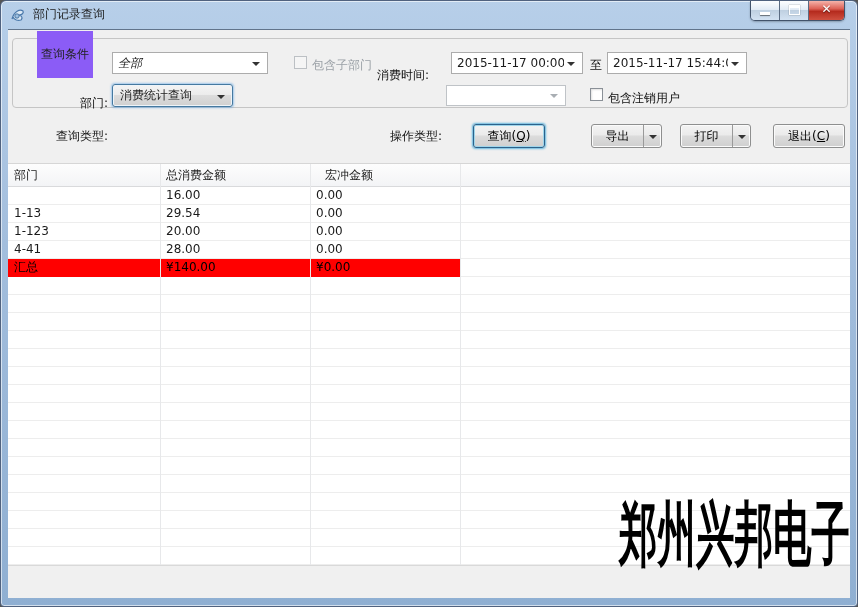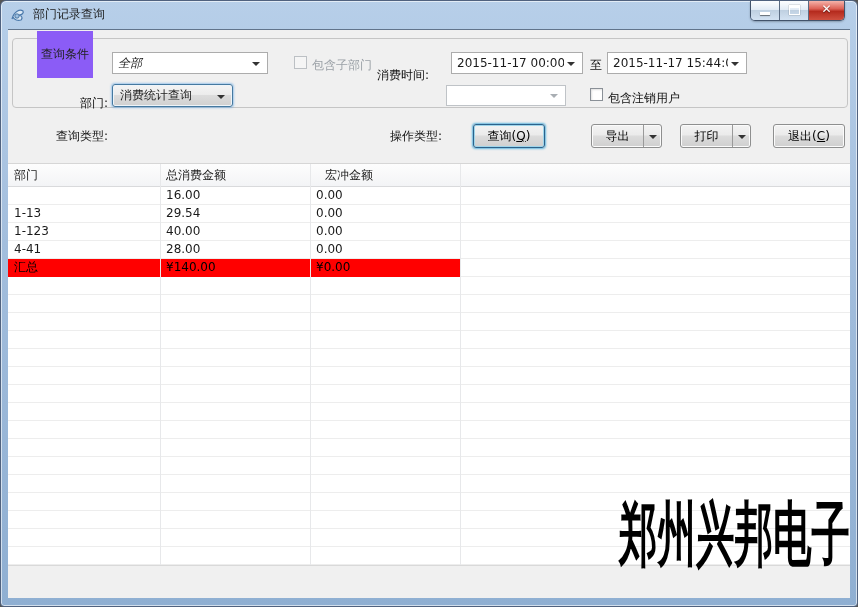--- a/index.html
+++ b/index.html
@@ -189,21 +189,21 @@
           <span class="cell c2">16.00</span>
           <span class="cell c3">0.00</span>
         </div>
         <div class="trow" style="top:18px;">
           <span class="cell c1">1-13</span>
           <span class="cell c2">29.54</span>
           <span class="cell c3">0.00</span>
         </div>
         <div class="trow" style="top:36px;">
           <span class="cell c1">1-123</span>
-          <span class="cell c2">40.00</span>
+          <span class="cell c2">20.00</span>
           <span class="cell c3">0.00</span>
         </div>
         <div class="trow" style="top:54px;">
           <span class="cell c1">4-41</span>
           <span class="cell c2">28.00</span>
           <span class="cell c3">0.00</span>
         </div>
         <div class="trow summary" style="top:72px;">
           <span class="cell c1">汇总</span>
           <span class="cell c2">¥140.00</span>

